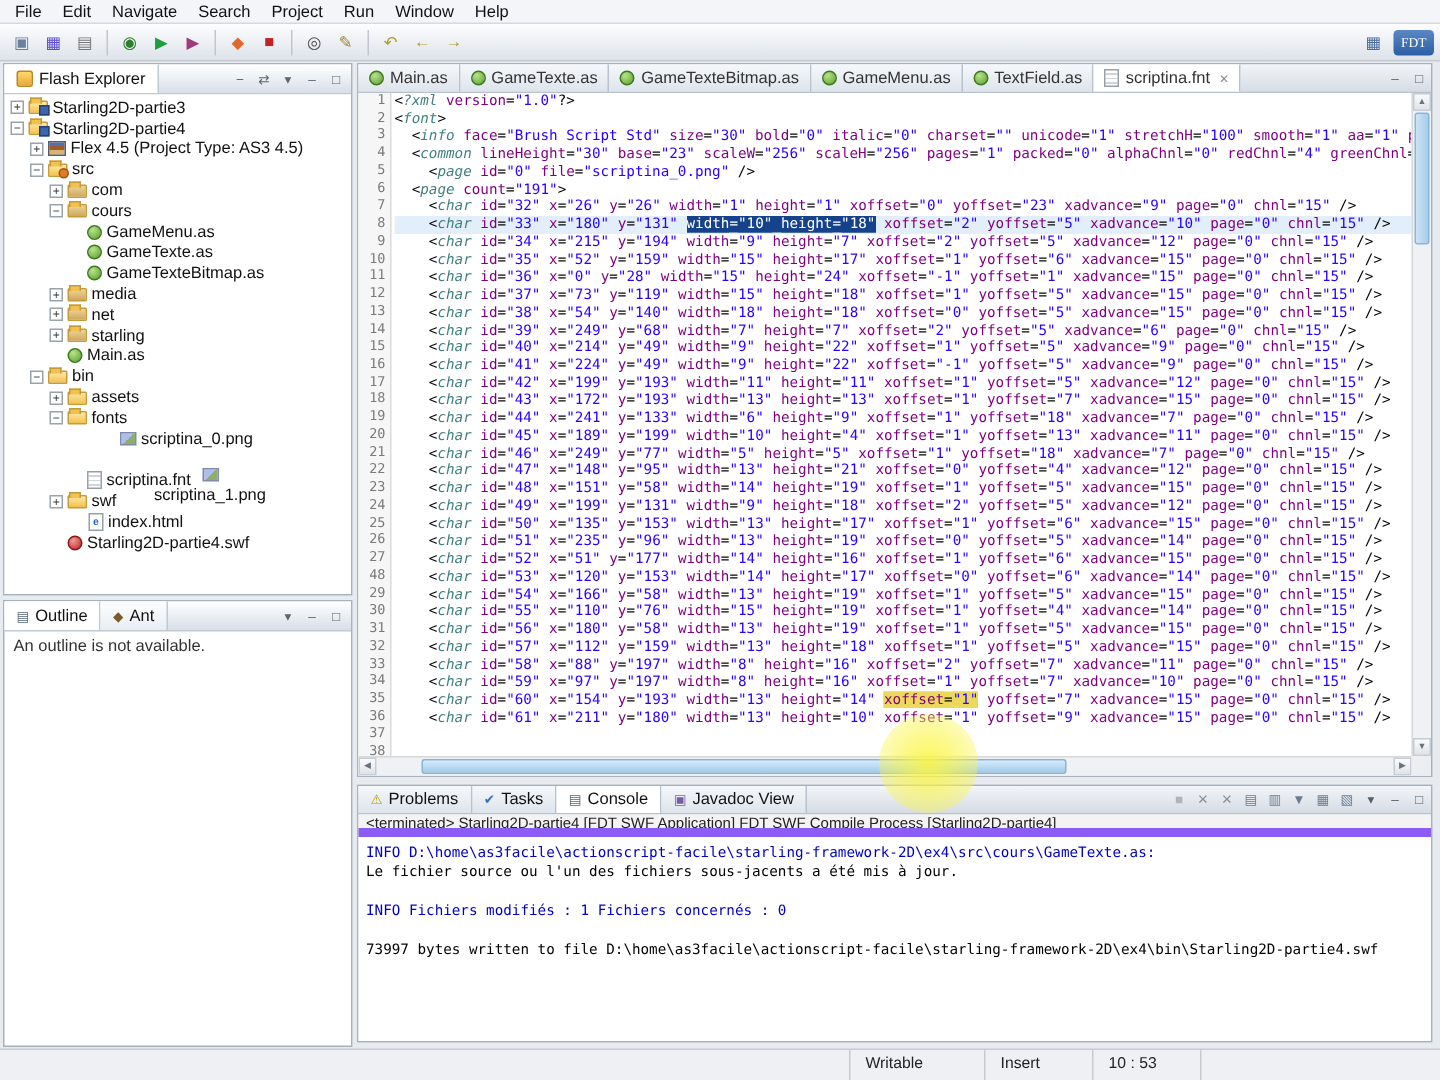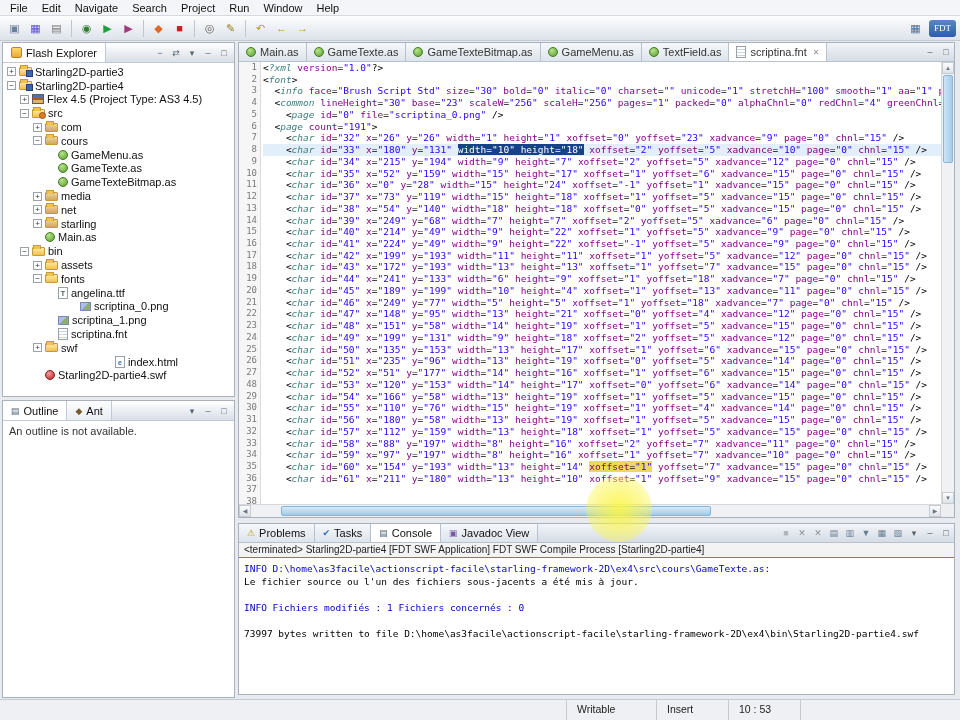--- a/index.html
+++ b/index.html
@@ -80,21 +80,21 @@
   .hthumb { position:absolute; left:42px; width:430px; top:1px; bottom:1px; background:linear-gradient(#d6ebfa,#9fcbe9); border:1px solid #84b4d8; border-radius:2px; }
   .scorner { position:absolute; right:0; bottom:0; width:13px; height:13px; background:#eceef1; }
 
   
   #bottom { left:238px; top:523px; width:717px; height:172px; border:1px solid #a8b1bc; background:#fff; position:absolute; }
   #bottom-tabs { position:absolute; left:0; top:0; right:0; height:19px; background:linear-gradient(#f2f5f9,#d5dce4); border-bottom:1px solid #b9c2cc; display:flex; }
   .btab { display:flex; align-items:center; gap:4px; padding:0 8px; font-size:11px; border-right:1px solid #b9c2cc; background:linear-gradient(#f5f8fb,#dde4ec); white-space:nowrap; cursor:default; }
   .btab.active { background:#fff; }
   .mini-glyph { font-size:9px; }
   #bottom-tools { margin-left:auto; display:flex; align-items:center; }
-  #console-title { position:absolute; left:0; top:19px; right:0; height:15px; background:#f3f3f3; border-bottom:1px solid #8b5cf6; font-size:10px; padding:1px 5px; color:#222; white-space:nowrap; overflow:hidden; }
+  #console-title { position:absolute; left:0; top:19px; right:0; height:15px; background:#f3f3f3; border-bottom:6px solid #8b5cf6; font-size:10px; padding:1px 5px; color:#222; white-space:nowrap; overflow:hidden; }
   #console-body { position:absolute; left:0; top:34px; right:0; bottom:0; background:#fff; overflow:hidden; padding:4px 5px; }
   .cline { font:9.5px/13px "DejaVu Sans Mono",monospace; color:#000; white-space:pre; }
   .cinfo { color:#0000c0; }
 
   
   #statusbar { position:absolute; left:0; bottom:0; width:960px; height:21px; background:#eef0f3; border-top:1px solid #c6cbd2; display:flex; align-items:stretch; font-size:10.5px; color:#222; }
   .sb-cell { border-left:1px solid #c6cbd2; padding:3px 10px; white-space:nowrap; }
   .sb-msg { width:260px; border-left:none; }
   .sb-spacer { flex:1; }
   .sb-w { width:90px; } .sb-i { width:72px; } .sb-p { width:72px; } .sb-tail { width:160px; }
@@ -231,46 +231,41 @@
       <div class="tree-row" style="padding-left: 30px;">
         <span class="twisty">+</span>
         <span class="ticon i-folder"></span>
         <span class="tlabel">assets</span>
       </div>
       <div class="tree-row" style="padding-left: 30px;">
         <span class="twisty">−</span>
         <span class="ticon i-folder"></span>
         <span class="tlabel">fonts</span>
       </div>
-      <div class="tree-row" style="padding-left: 43px;">
-        <span class="twisty hid"></span>
-        <span class="ticon i-ttf"></span>
-        <span class="tlabel">angelina.ttf</span>
-      </div>
       <div class="tree-row" style="padding-left: 65px;">
         <span class="twisty hid"></span>
         <span class="ticon i-png"></span>
         <span class="tlabel">scriptina_0.png</span>
       </div>
-      <div class="tree-row" style="padding-left: 43px;">
+      <div class="tree-row" style="padding-left: 43px; flex-direction: column;">
         <span class="twisty hid"></span>
         <span class="ticon i-png"></span>
         <span class="tlabel">scriptina_1.png</span>
       </div>
       <div class="tree-row" style="padding-left: 43px;">
         <span class="twisty hid"></span>
         <span class="ticon i-fnt"></span>
         <span class="tlabel">scriptina.fnt</span>
       </div>
       <div class="tree-row" style="padding-left: 30px;">
         <span class="twisty">+</span>
         <span class="ticon i-folder"></span>
         <span class="tlabel">swf</span>
       </div>
-      <div class="tree-row" style="padding-left: 44px; justify-content: center;">
+      <div class="tree-row" style="padding-left: 44px;">
         <span class="twisty hid"></span>
         <span class="ticon i-html"></span>
         <span class="tlabel">index.html</span>
       </div>
       <div class="tree-row" style="padding-left: 30px;">
         <span class="twisty hid"></span>
         <span class="ticon i-swf"></span>
         <span class="tlabel">Starling2D-partie4.swf</span>
       </div>
     </div>

